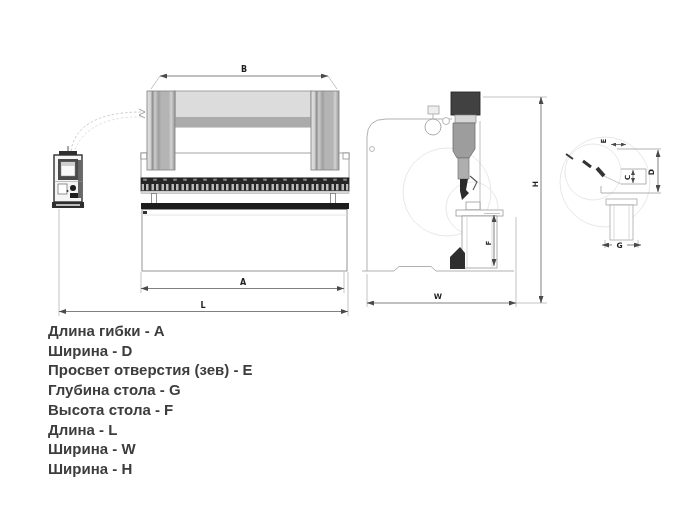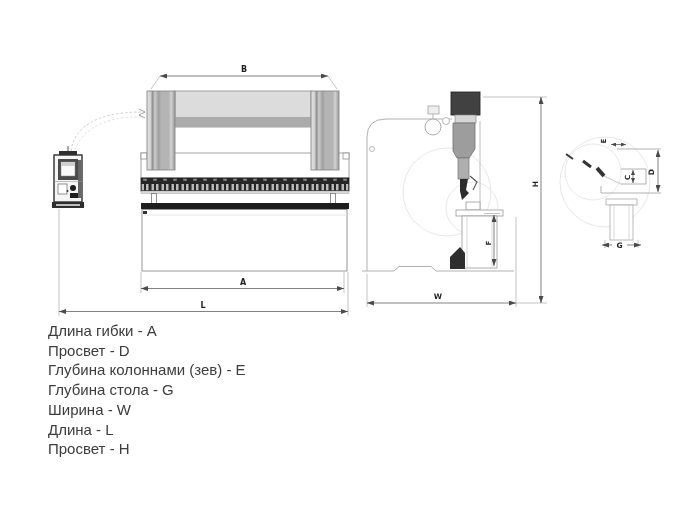--- a/index.html
+++ b/index.html
@@ -9,21 +9,21 @@
   .outline{fill:#ffffff;stroke:#9a9a9a;stroke-width:0.9;}
   .thin{stroke:#a8a8a8;stroke-width:0.9;fill:none;}
   .faint{stroke:#e8e8e8;stroke-width:1;fill:none;}
   .dim{stroke:#4a4a4a;stroke-width:0.7;fill:none;}
   .ext{stroke:#9a9a9a;stroke-width:0.6;fill:none;}
   .cable{stroke:#cfcfcf;stroke-width:1;fill:none;stroke-dasharray:2.5 2;}
   .cable2{stroke:#e2e2e2;stroke-width:1;fill:none;stroke-dasharray:2.5 2;}
   .dimtext{font-family:"DejaVu Sans",sans-serif;font-size:8px;font-weight:bold;fill:#1f1f1f;text-anchor:middle;}
   .dimtext-m{font-family:"DejaVu Sans",sans-serif;font-size:7.5px;font-weight:bold;fill:#1f1f1f;text-anchor:middle;}
   .dimtext-s{font-family:"DejaVu Sans",sans-serif;font-size:7px;font-weight:bold;fill:#1f1f1f;text-anchor:middle;}
-  .legend{position:absolute;left:48px;top:321px;font-size:15px;line-height:19.7px;color:#3d3d3d;}
+  .legend{position:absolute;left:48px;top:321px;font-size:15px;line-height:19.7px;color:#3d3d3d;font-weight:bold;}
   .legend-line{white-space:nowrap;}
 </style>
 </head>
 <body>
 
 <div class="page">
 
 <svg width="700" height="320" viewBox="0 0 700 320">
   <defs>
     <marker id="ah" markerWidth="7" markerHeight="5" refX="7" refY="2.5" orient="auto-start-reverse" markerUnits="userSpaceOnUse">
@@ -213,21 +213,22 @@
       <line class="ext" x1="638" y1="240" x2="638" y2="248"></line>
       <line class="dim" x1="602" y1="245" x2="612" y2="245" marker-start="url(#ah)"></line>
       <line class="dim" x1="627" y1="245" x2="641" y2="245" marker-end="url(#ah)"></line>
       <text class="dimtext-m" x="619.5" y="248">G</text>
     </g>
   </g>
 </svg>
 
 <div class="legend">
   <div class="legend-line">Длина гибки - A</div>
-  <div class="legend-line">Просвет - D</div>
-  <div class="legend-line">Глубина колоннами (зев) - E</div>
+  <div class="legend-line">Ширина - D</div>
+  <div class="legend-line">Просвет отверстия (зев) - E</div>
   <div class="legend-line">Глубина стола - G</div>
+  <div class="legend-line">Высота стола - F</div>
+  <div class="legend-line">Длина - L</div>
   <div class="legend-line">Ширина - W</div>
-  <div class="legend-line">Длина - L</div>
-  <div class="legend-line">Просвет - H</div>
+  <div class="legend-line">Ширина - H</div>
 </div>
 
 </div>
 
 </body></html>

